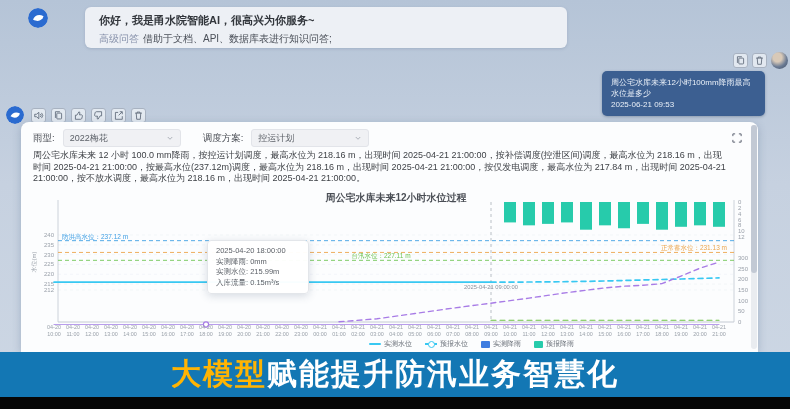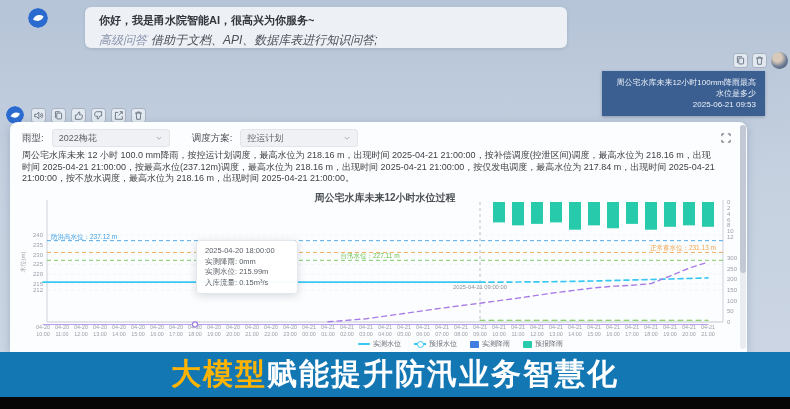--- a/index.html
+++ b/index.html
@@ -4,34 +4,34 @@
 <style>
   html,body{margin:0;padding:0;background:#9fb0c6;}
   .stage{position:relative;width:790px;height:409px;overflow:hidden;
     background:linear-gradient(180deg,#b5c4d7 0%,#c6d1e0 45%,#cdd7e4 100%);
     font-family:"Liberation Sans","DejaVu Sans",sans-serif;padding-left:30px;}
   
   .avatar-ai{position:absolute;width:20px;height:20px;border-radius:50%;overflow:hidden;}
   .ai-bubble{position:absolute;left:85px;top:7px;width:482px;height:41px;background:#edf0f5;
     border-radius:6px;box-shadow:0 1px 3px rgba(90,110,140,.25);padding:7px 14px;box-sizing:border-box;}
   .ai-title{font-size:11px;font-weight:bold;color:#33373d;line-height:13px;}
-  .ai-sub{font-size:12px;color:#4a4f58;margin-top:5px;font-style:italic;}
+  .ai-sub{font-size:10px;color:#4a4f58;margin-top:5px;}
   .ai-sub .tag{color:#8892ab;margin-right:4px;}
   .msg-actions{position:absolute;left:733px;top:52px;display:flex;gap:4px;align-items:center;}
   .tool-btn{width:15px;height:15px;border:1px solid #a8b2c1;border-radius:3px;
     background:rgba(252,253,255,.6);display:flex;align-items:center;justify-content:center;color:#5a6575;box-sizing:border-box;}
   .tool-btn svg{width:11px;height:11px;display:block;}
   .avatar-user{width:17px;height:17px;border-radius:50%;
     background:radial-gradient(circle at 38% 32%,#d8c9b8 0 28%,#6b7b94 60%,#3c4a61 100%);}
-  .user-bubble{position:absolute;left:602px;top:71px;width:163px;background:#3c5f91;border-radius:0;
-    padding:6px 9px;box-sizing:border-box;color:#eaf0f8;font-size:8px;line-height:11px;box-shadow:0 1px 3px rgba(40,60,90,.35);text-align:right;}
+  .user-bubble{position:absolute;left:602px;top:71px;width:163px;background:#3c5f91;border-radius:5px;
+    padding:6px 9px;box-sizing:border-box;color:#eaf0f8;font-size:8px;line-height:11px;box-shadow:0 1px 3px rgba(40,60,90,.35);}
   .answer-head{position:absolute;left:6px;top:106px;display:flex;align-items:center;gap:5px;}
   .answer-head .avatar-ai2{width:18px;height:18px;border-radius:50%;overflow:hidden;margin-right:2px;}
   
-  .panel{position:absolute;left:10px;top:122px;width:737px;height:230px;background:#fcfdfe;
+  .panel{position:absolute;left:21px;top:122px;width:737px;height:230px;background:#fcfdfe;
     border-radius:8px 8px 0 0;box-shadow:0 2px 8px rgba(70,95,130,.3);}
   .controls{position:absolute;left:12px;top:7px;display:flex;align-items:center;gap:8px;}
   .ctl-label{font-size:9.5px;color:#4a4e55;}
   .select{width:118px;height:18px;background:#f0f1f4;border:1px solid #e2e4e9;border-radius:3px;
     display:flex;align-items:center;justify-content:space-between;padding:0 6px;box-sizing:border-box;
     font-size:9px;color:#5a5f66;gap:35px;}
   .select svg{width:8px;height:8px;color:#9aa0a8;}
   .gap{width:6px;}
   .fullscreen-btn{position:absolute;right:14px;top:8px;width:15px;height:15px;color:#5a6270;
     display:flex;align-items:center;justify-content:center;}

